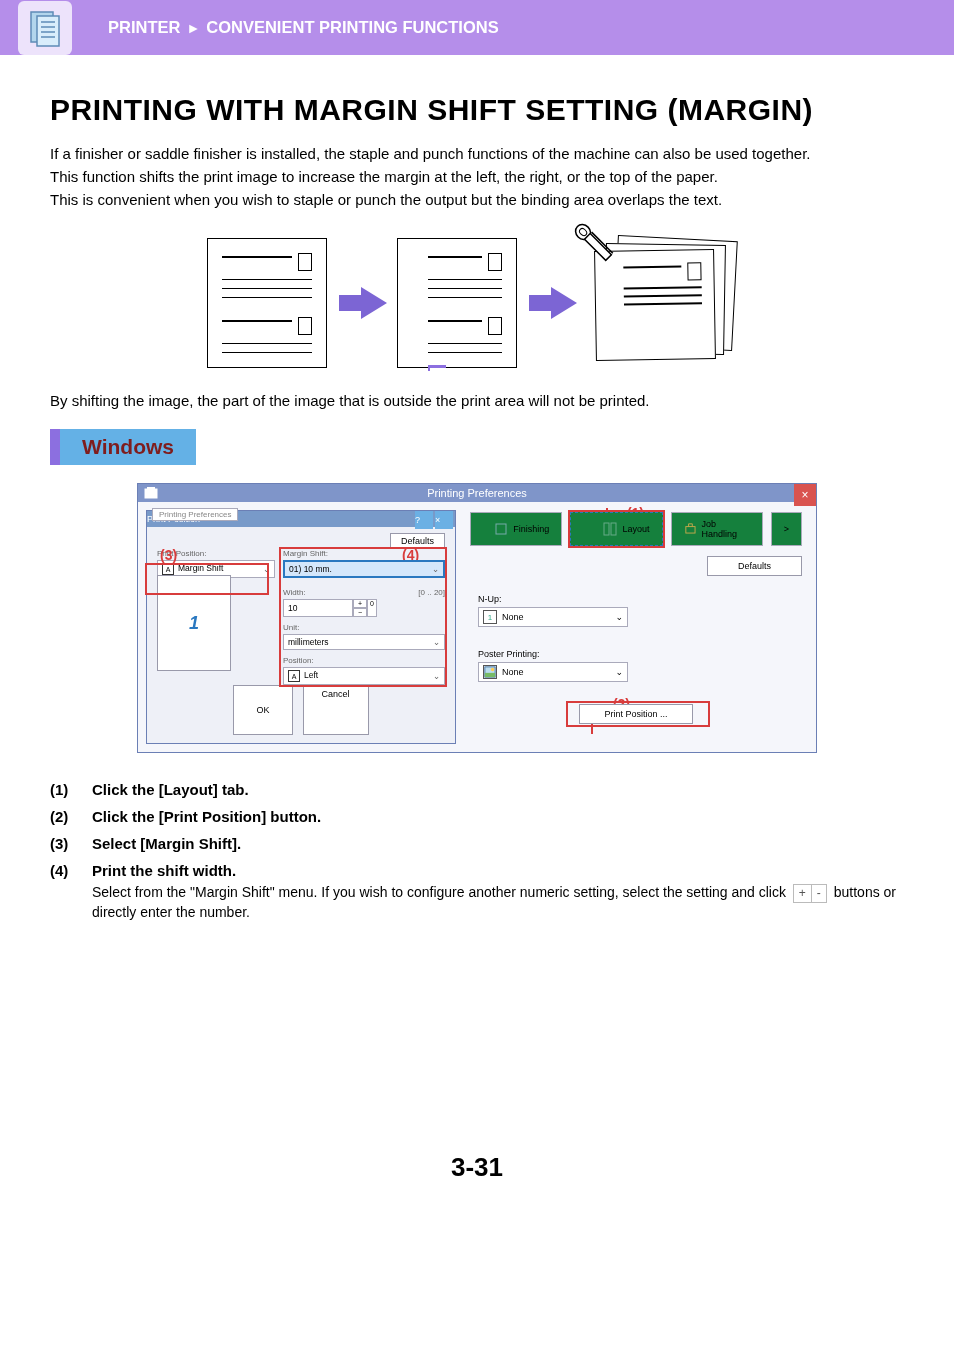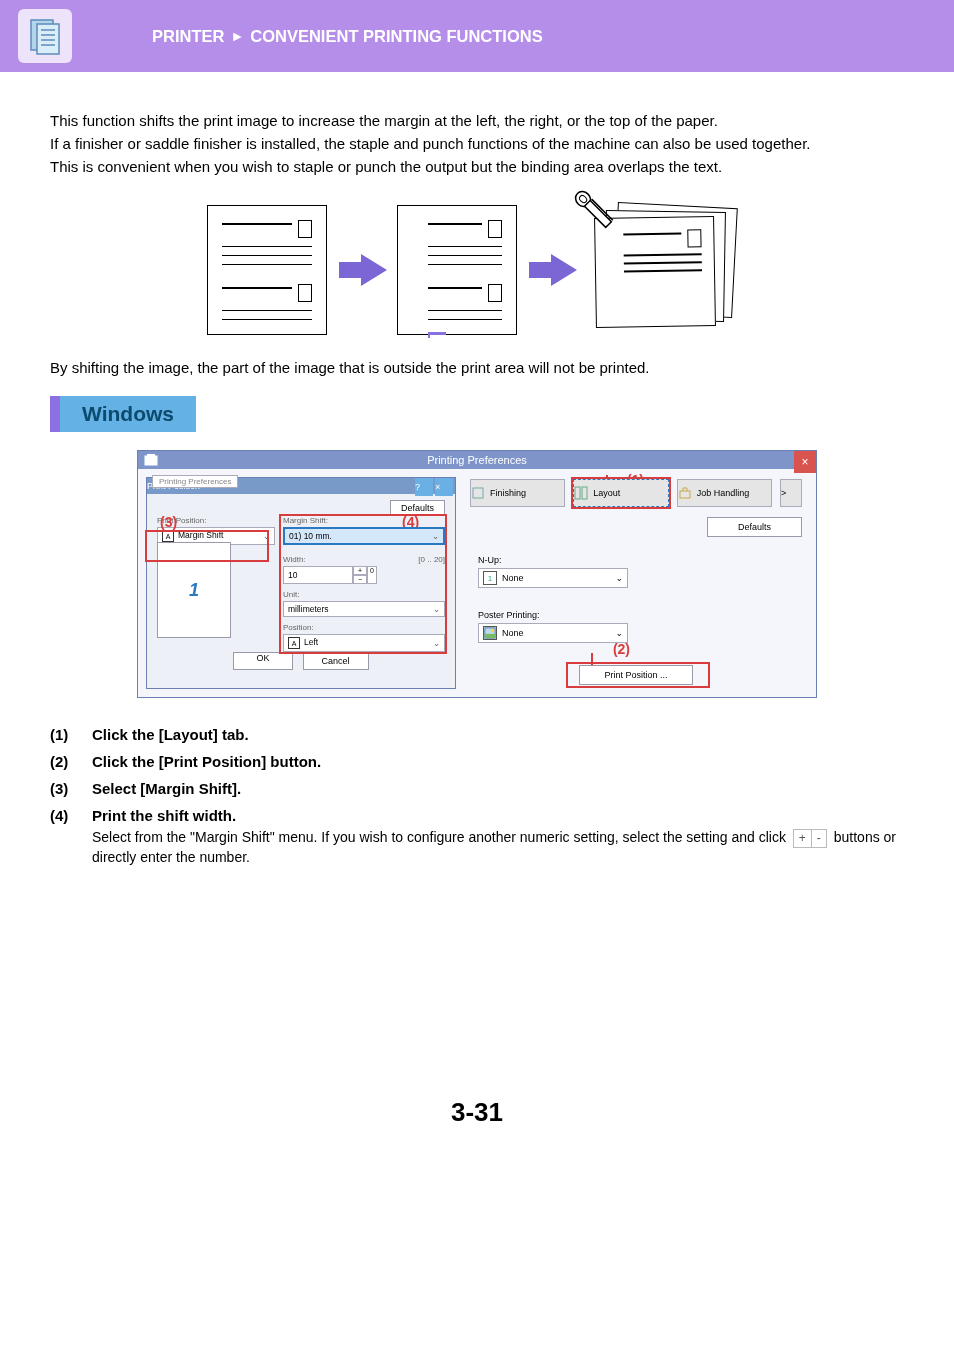--- a/index.html
+++ b/index.html
@@ -2,25 +2,24 @@
 <html><head>
 <meta charset="utf-8">
 <style>
   * { box-sizing: border-box; }
   html, body { margin: 0; padding: 0; font-family: Arial, Helvetica, sans-serif; background: #fff; color: #000; }
   body { width: 954px; }
 
   
   .header-bar {
     background: #b58eea;
-    height: 72px;
+    height: 55px;
     display: flex;
     align-items: center;
     padding-left: 18px;
-    gap: 44px;
   }
   .header-icon {
     width: 54px; height: 54px;
     background: #ede3fb;
     border-radius: 6px;
     display: flex; align-items: center; justify-content: center;
     margin-right: 36px;
   }
   .breadcrumb {
     color: #fff;
@@ -92,21 +91,21 @@
     position: absolute; left: -18px; top: -6px;
     transform: rotate(45deg);
     width: 48px; height: 20px;
   }
 
   .after-diagram { font-size: 15px; margin: 6px 0 20px 0; }
 
   .os-badge {
     display: inline-block;
     background: #64b1e6;
-    color: #0c4a6e;
+    color: #7f1d1d;
     font-size: 21px;
     font-weight: bold;
     padding: 6px 22px;
     border-left: 10px solid #8c6fe0;
     margin-bottom: 18px;
   }
 
   
   .screenshot-wrap {
     display: flex;
@@ -210,24 +209,24 @@
     flex: 1;
     position: relative;
     padding: 2px 6px 4px 6px;
   }
   .tabbar {
     display: flex; align-items: stretch; gap: 8px;
     margin-bottom: 10px;
   }
   .tab {
     flex: 1;
-    background: #e5e5e5;
+    background: #15803d;
     border: 1px solid #aab;
-    display: flex; align-items: center; justify-content: flex-start;
-    padding: 6px 0;
+    display: flex; align-items: center; justify-content: flex-end;
+    padding: 6px 12px;
     font-size: 9px;
   }
   .tab.sel { border: 1.5px dashed #2a78c0; }
   .tab .ic { width: 14px; height: 14px; margin-right: 5px; display: inline-block; }
   .tab.next { flex: 0 0 22px; }
 
   .r-defaults { text-align: right; margin-bottom: 18px; }
   .r-group { margin: 0 8px 22px 8px; }
   .r-label { font-size: 9px; margin-bottom: 3px; }
   .r-field {
@@ -302,24 +301,25 @@
     </svg>
   </div>
   <div class="breadcrumb">
     <span>PRINTER</span>
     <span class="arrow">►</span>
     <span>CONVENIENT PRINTING FUNCTIONS</span>
   </div>
 </div>
 
 <div class="content">
+  <h1>PRINTING WITH MARGIN SHIFT SETTING (MARGIN)</h1>
 
   <div class="intro">
+    <p>If a finisher or saddle finisher is installed, the staple and punch functions of the machine can also be used together.</p>
     <p>This function shifts the print image to increase the margin at the left, the right, or the top of the paper.</p>
-    <p>If a finisher or saddle finisher is installed, the staple and punch functions of the machine can also be used together.</p>
     <p>This is convenient when you wish to staple or punch the output but the binding area overlaps the text.</p>
   </div>
 
   
   <div class="diagram-row">
     <div class="box">
       <div class="sheet-row">
           <div class="line"></div>
           <div class="mini"></div>
         </div>
@@ -459,21 +459,21 @@
               </div>
             </div>
 
             <div class="pp-row" style="margin-top:-120px">
               <div class="preview-doc">
                 <span>1</span>
               </div>
             </div>
 
             <div class="pp-btnrow">
-              <span class="btn-s" style="padding:0 22px">OK</span>
+              <span class="btn-s" style="padding:19px 22px">OK</span>
               <span class="btn-s" style="padding:3px 18px">Cancel</span>
             </div>
 
             <div class="red-outline" style="left:-2px; top:36px; width:124px; height:32px;"></div>
           </div>
         </div>
 
         <div class="right-pane">
           <span class="callout c1">(1)</span>
           <div class="cal-arrow a1"></div>

